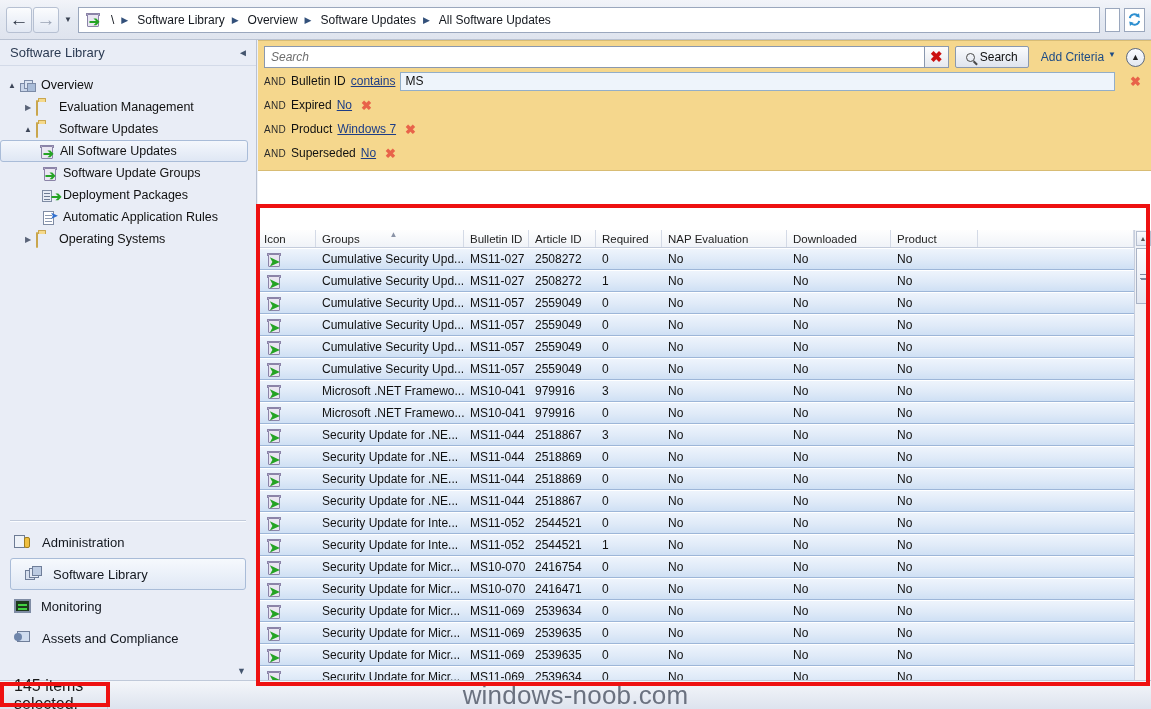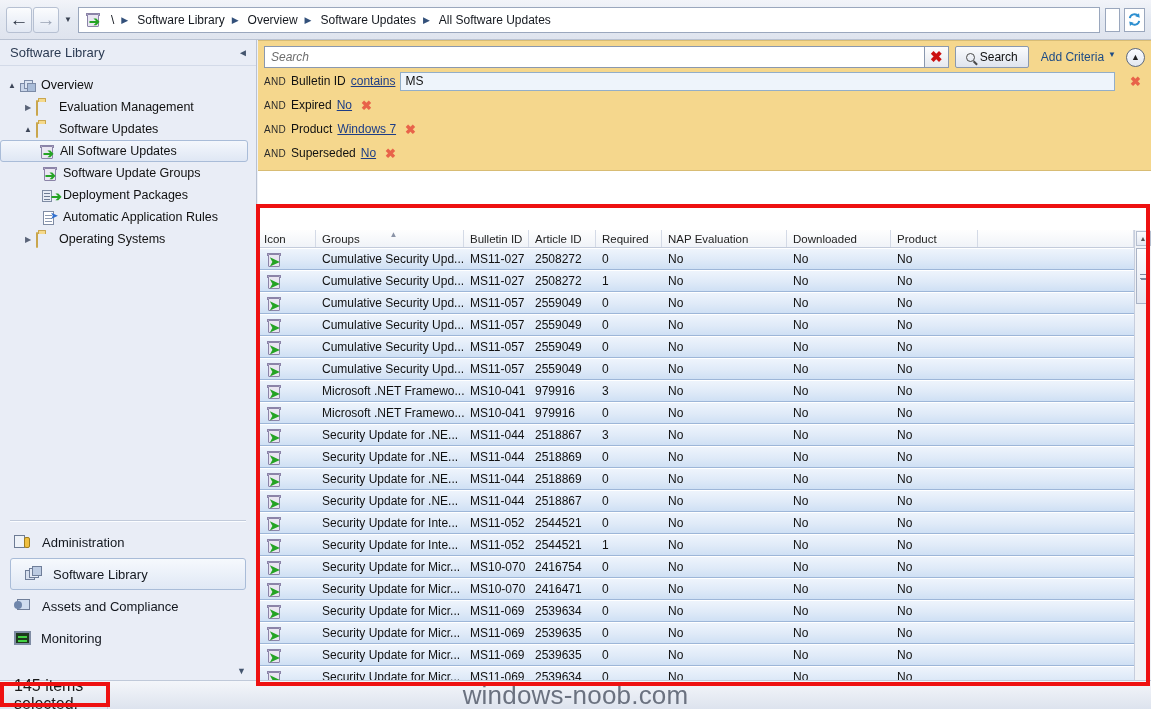--- a/index.html
+++ b/index.html
@@ -368,29 +368,29 @@
       </div>
       <div class="ws-item sel">
         <span class="ic-lib" style="margin-left:10px;">
             <b></b>
             <b></b>
             <b></b>
           </span>
         <span class="ws-label">Software Library</span>
       </div>
       <div class="ws-item">
+        <span class="ic-mon"></span>
+        <span class="ws-label">Monitoring</span>
+      </div>
+      <div class="ws-item">
         <span class="ic-assets">
             <span class="scr"></span>
             <span class="hd"></span>
           </span>
         <span class="ws-label">Assets and Compliance</span>
-      </div>
-      <div class="ws-item">
-        <span class="ic-mon"></span>
-        <span class="ws-label">Monitoring</span>
       </div>
       <div class="ws-scrolldown">
         <span>▼</span>
       </div>
     </div>
   </div>
 
   <div class="content">
 
 

